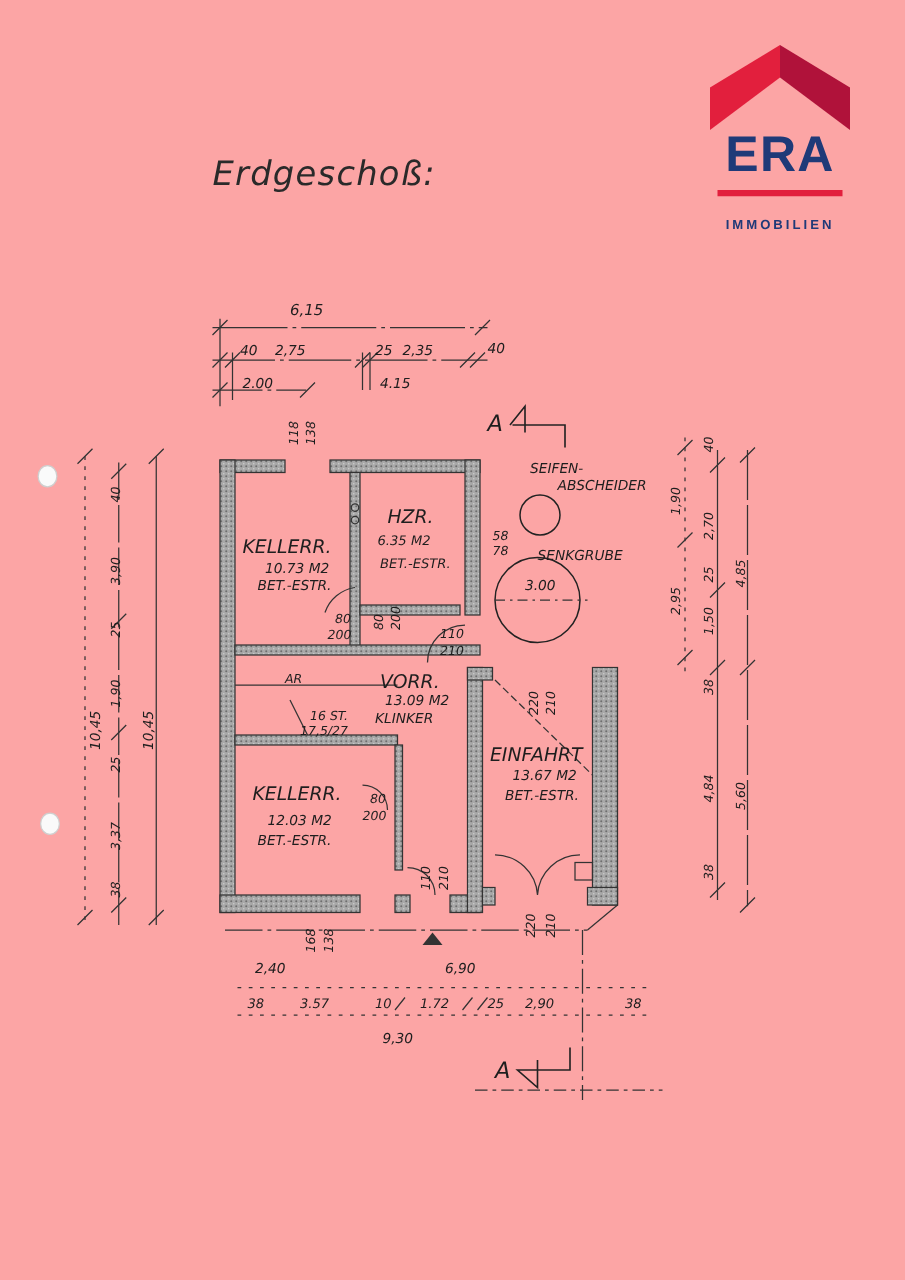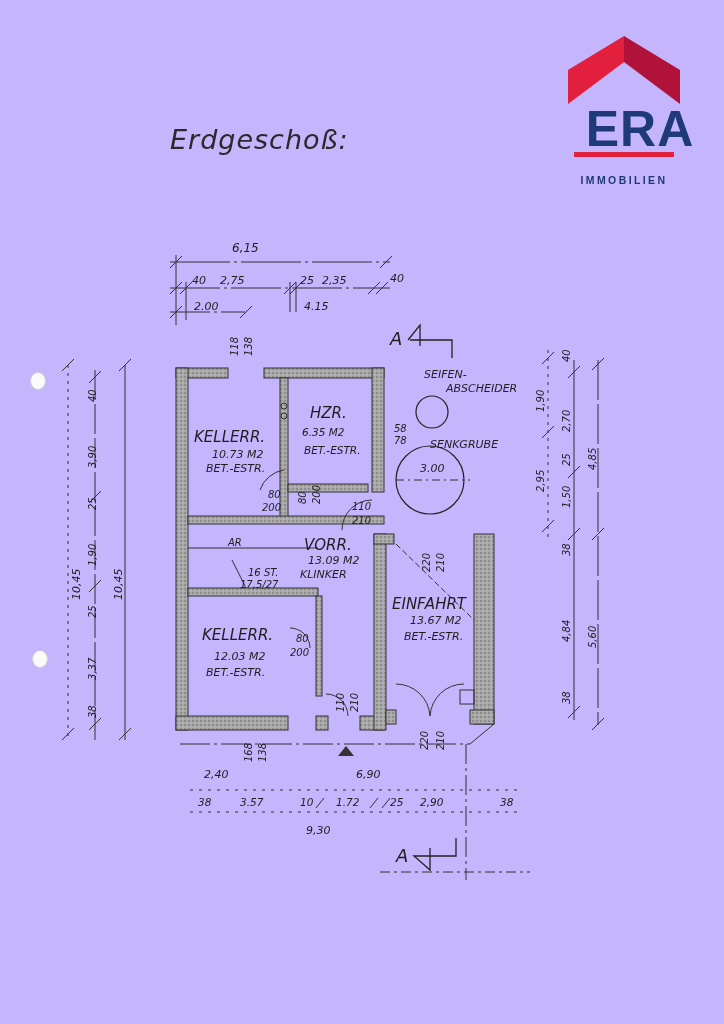--- a/index.html
+++ b/index.html
@@ -1,25 +1,25 @@
 <!DOCTYPE html>
 <html><head>
 <meta charset="utf-8">
 <style>
   html, body { margin: 0; padding: 0; background: #ffffff; }
   body { width: 724px; height: 1024px; position: relative; overflow: hidden;
          font-family: "DejaVu Sans", sans-serif; color: #1e1e1e; }
-  .page { position: absolute; left: 0; top: 0; width: 724px; height: 1024px; background: #c4b5fd; }
+  .page { position: absolute; left: 0; top: 0; width: 724px; height: 1024px; background: #fca5a5; }
   .title { position: absolute; left: 170px; top: 124px; font-size: 27px; font-style: italic;
            letter-spacing: 1px; color: #2a2a2a; font-family: "DejaVu Sans", sans-serif; }
   .logo { position: absolute; left: 568px; top: 36px; width: 112px; height: 140px; }
   .logo svg { display: block; }
   .logo-era { position: absolute; left: 0; top: 68px; width: 112px; text-align: center;
-              font-family: "Liberation Sans", sans-serif; font-weight: bold; font-size: 50px;
-              color: #1f3a78; letter-spacing: 1px; line-height: 1; margin-left: 16px; }
+              font-family: "Liberation Sans", sans-serif; font-weight: bold; font-size: 40px;
+              color: #1f3a78; letter-spacing: 1px; line-height: 1; }
   .logo-bar { position: absolute; left: 6px; top: 116px; width: 100px; height: 5px; background: #e21f3d; }
   .logo-sub { position: absolute; left: 0; top: 126px; width: 112px; text-align: center;
               font-family: "Liberation Sans", sans-serif; font-weight: bold; font-size: 10.5px;
               color: #1f3a78; letter-spacing: 2.4px; margin-top: 12px; }
   .plan { position: absolute; left: 0; top: 0; }
   .plan text { font-family: "DejaVu Sans", sans-serif; font-style: italic; fill: #1e1e1e; }
   .hole { position: absolute; width: 14px; height: 16px; border: 1px solid #cfcfcf;
           border-radius: 50%; background: #fafafa; }
 </style>
 </head>

